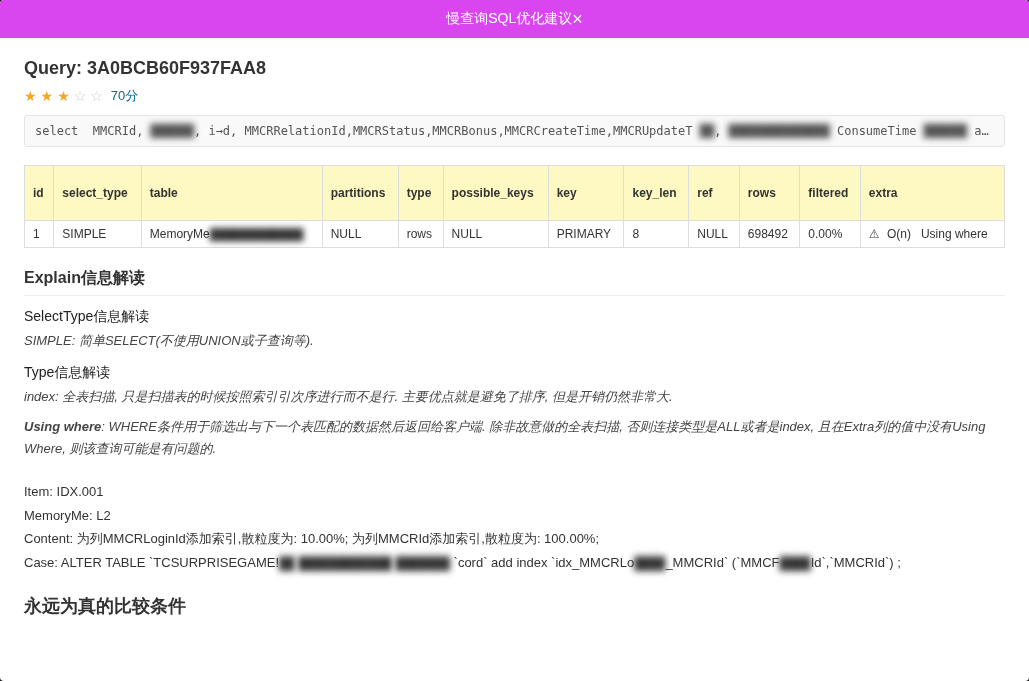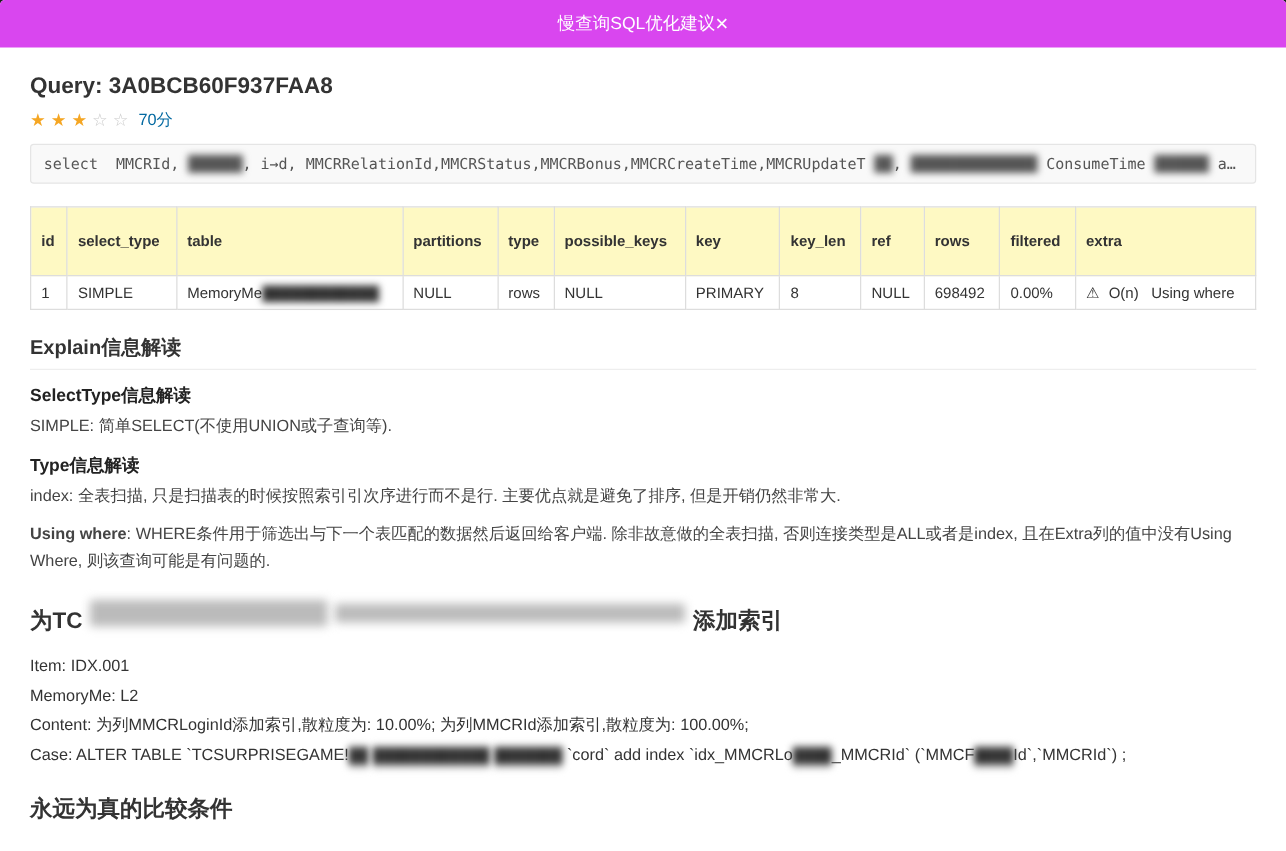--- a/index.html
+++ b/index.html
@@ -106,29 +106,30 @@
       background: #fafafa;
     }
     .blur-text {
       filter: blur(3px);
       display: inline-block;
       background: #ccc;
       border-radius: 2px;
     }
     .section-subtitle {
       font-size: 14px;
-      font-weight: bold;
+      font-weight: normal;
       margin: 12px 0 4px;
       color: #222;
     }
     .section-body {
       font-size: 13px;
       color: #444;
       line-height: 1.7;
       margin-bottom: 8px;
+      font-style: italic;
     }
     .section-body strong {
       font-weight: bold;
     }
     .section-wrapper {
       margin-bottom: 20px;
     }
     .add-index-title {
       font-size: 18px;
       font-weight: bold;
@@ -238,26 +239,20 @@
 
       <div class="section-subtitle">Type信息解读</div>
       <div class="section-body">index: 全表扫描, 只是扫描表的时候按照索引引次序进行而不是行. 主要优点就是避免了排序, 但是开销仍然非常大.</div>
 
       <div class="section-body">
         <strong>Using where</strong><span>: WHERE条件用于筛选出与下一个表匹配的数据然后返回给客户端. 除非故意做的全表扫描, 否则连接类型是ALL或者是index, 且在Extra列的值中没有Using Where, 则该查询可能是有问题的.</span>
       </div>
     </div>
 
     <div class="section-wrapper">
-      <div class="add-index-title">
-        <span>为TC</span>
-          <span class="add-index-title blur-segment" style="filter:blur(4px);background:#bbb;color:transparent;border-radius:2px;padding:0 2px">████RISEGAM████</span>
-          <span class="add-index-title blur-segment" style="filter:blur(4px);background:#bbb;color:transparent;border-radius:2px;padding:0 2px;font-size:13px">██████████████████████████████</span>
-          <span>添加索引</span>
-      </div>
       <div class="item-row">
         <strong>Item: </strong><span>IDX.001</span>
       </div>
       <div class="item-row">
         <strong>MemoryMe: </strong><span>L2</span>
       </div>
       <div class="item-row">
         <strong>Content: </strong><span>为列MMCRLoginId添加索引,散粒度为: 10.00%; 为列MMCRId添加索引,散粒度为: 100.00%;</span>
       </div>
       <div class="item-row">

